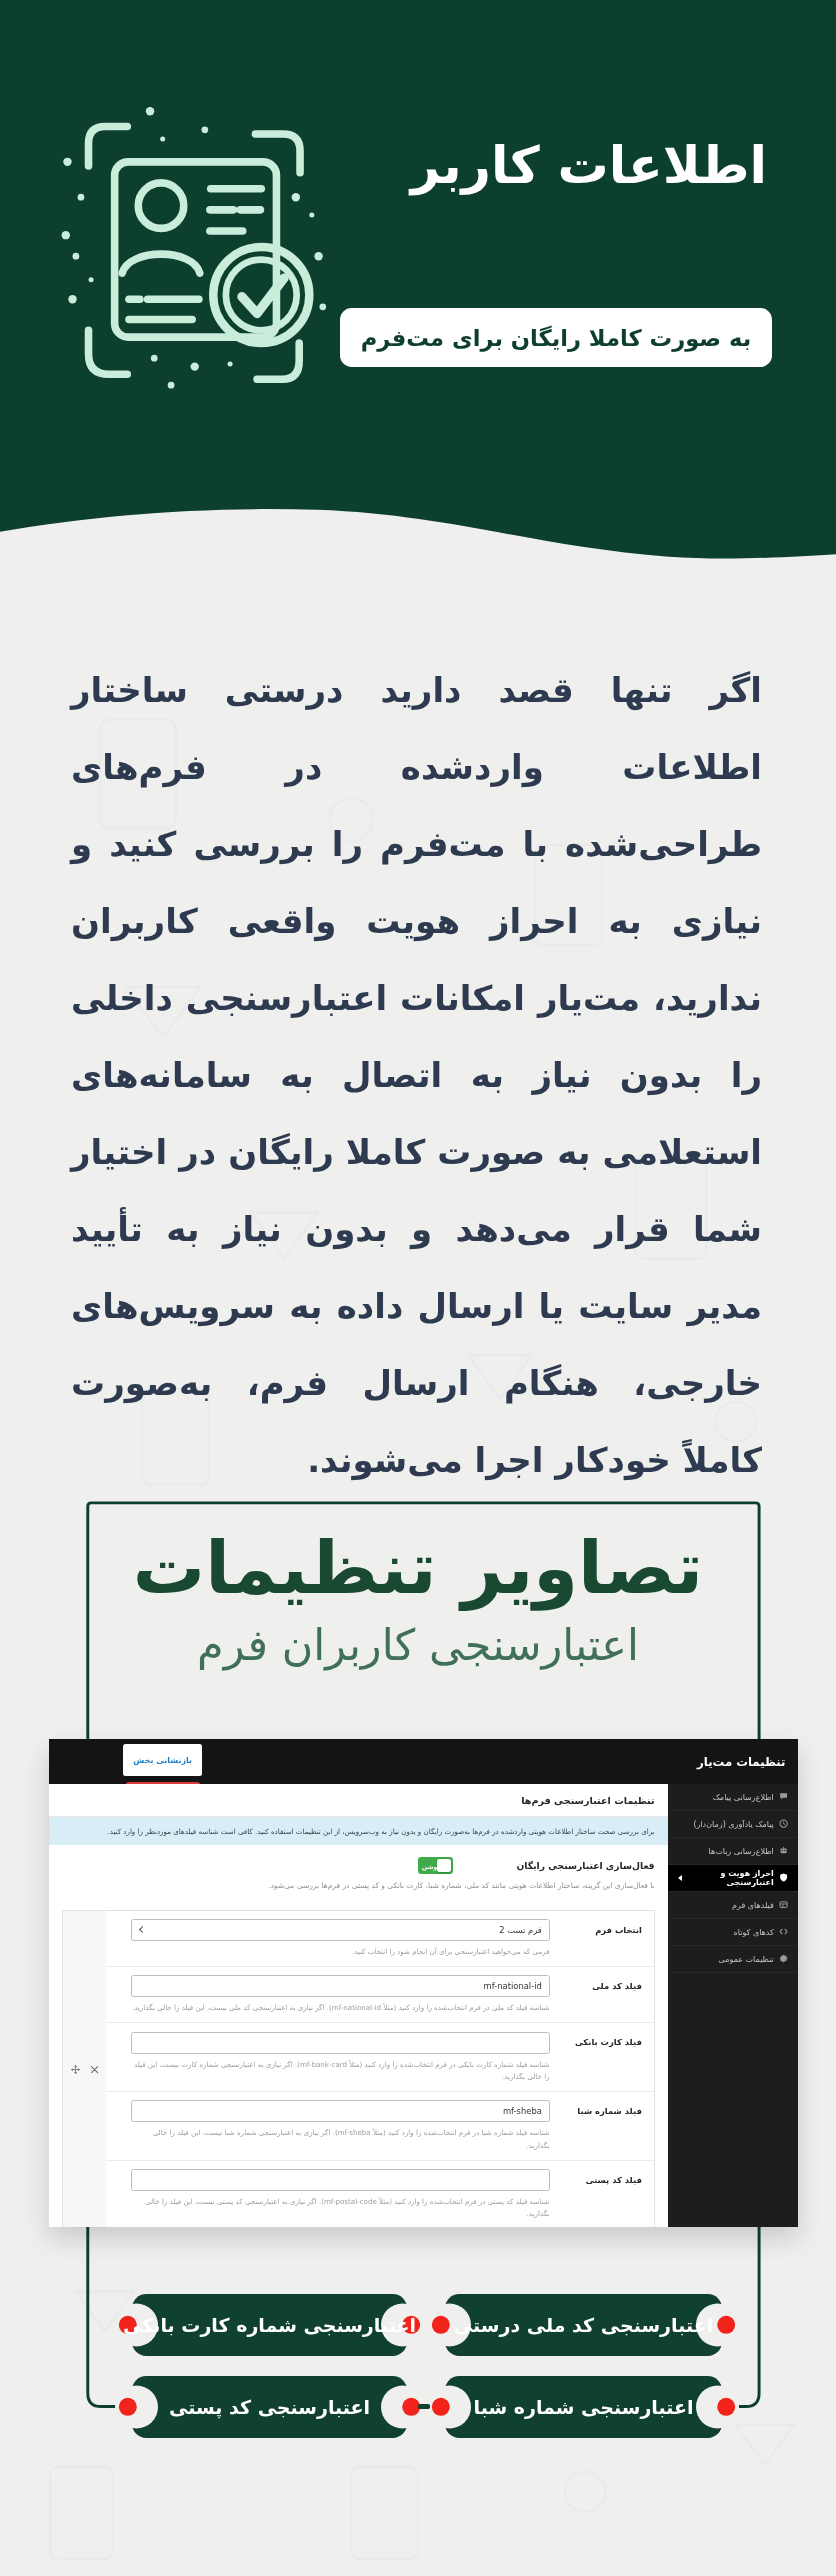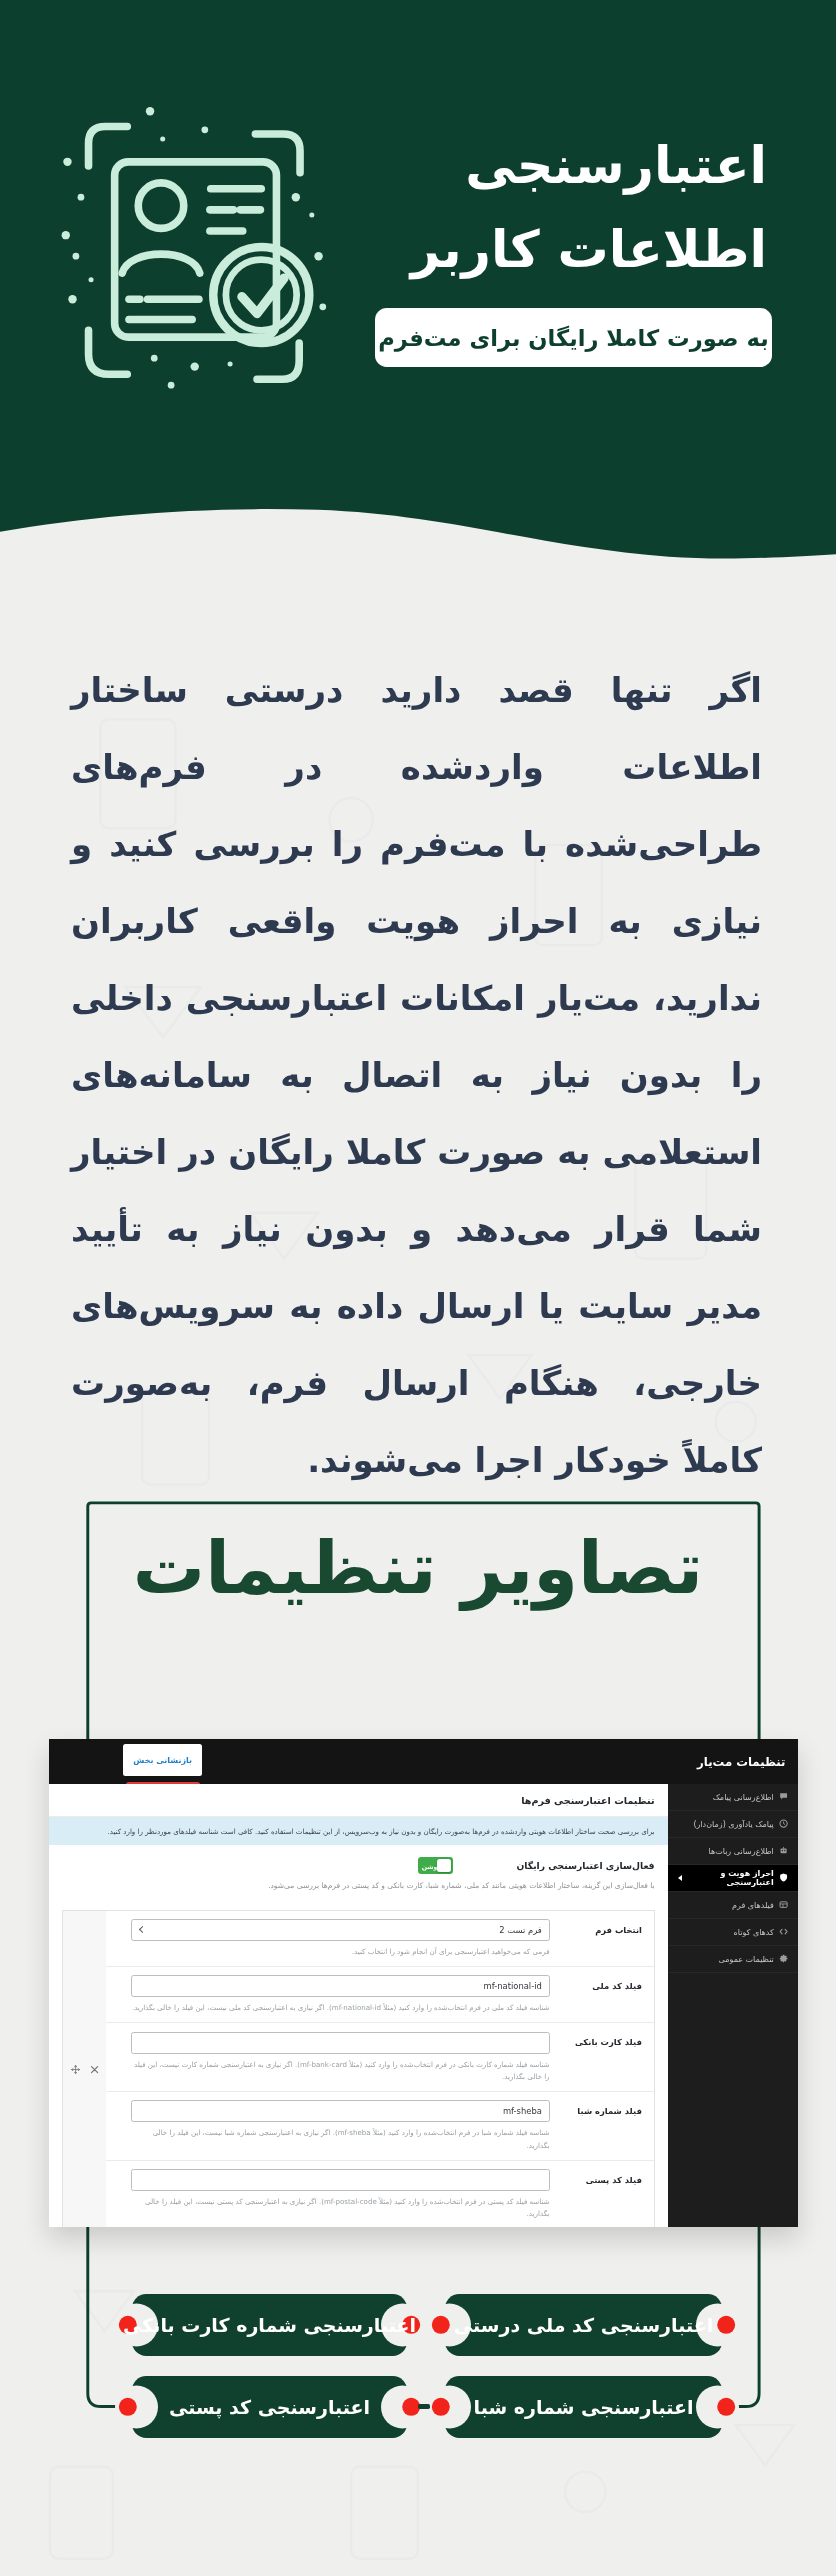--- a/index.html
+++ b/index.html
@@ -11,21 +11,21 @@
   }
   
   .wm{ position:absolute; inset:0; z-index:0; pointer-events:none; opacity:.05; }
   
   .hero{ position:absolute; top:0; left:0; width:836px; height:473px; background:#0d3f2f; z-index:1; }
   .wave{ position:absolute; top:473px; left:0; width:836px; height:134px; z-index:1; display:block; }
   .hero-icon{ position:absolute; left:53px; top:86px; width:291px; height:316px; z-index:2; }
   .hero-titles{ position:absolute; top:124px; right:69px; text-align:right; color:#ffffff; z-index:2; }
   .hero-titles .line{ font-size:51px; font-weight:800; line-height:84px; letter-spacing:-0.8px; }
   .hero-badge{
-    position:absolute; top:308px; right:64px; width:397px; height:59px; z-index:2;
+    position:absolute; top:308px; right:64px; width:432px; height:59px; z-index:2;
     background:#ffffff; border-radius:11.7px; display:flex; align-items:center; justify-content:center;
     font-size:22.6px; font-weight:700; color:#0e3e2e;
   }
   
   .intro{
     position:absolute; top:652px; right:74px; width:691px; z-index:1;
     font-size:34px; font-weight:700; color:#2e3a4f; line-height:77px;
     text-align:justify; text-align-last:right;
   }
   
@@ -161,36 +161,36 @@
         <circle cx="23" cy="253" r="5"></circle>
       <circle cx="320" cy="262" r="4"></circle>
         <circle cx="120" cy="323" r="4"></circle>
         <circle cx="168" cy="333" r="5"></circle>
       <circle cx="210" cy="330" r="3"></circle>
         <circle cx="140" cy="355" r="4"></circle>
     </g>
   </svg>
 
   <div class="hero-titles">
-    <div class="line">اعتبارسنجی</div>
     <div class="line">اطلاعات کاربر</div>
   </div>
 
   <div class="hero-badge">
     <span>به صورت کاملا رایگان برای مت‌فرم</span>
   </div>
 
   <p class="intro">اگر تنها قصد دارید درستی ساختار اطلاعات واردشده در فرم‌های طراحی‌شده با مت‌فرم را بررسی کنید و نیازی به احراز هویت واقعی کاربران ندارید، مت‌یار امکانات اعتبارسنجی داخلی را بدون نیاز به اتصال به سامانه‌های استعلامی به صورت کاملا رایگان در اختیار شما قرار می‌دهد و بدون نیاز به تأیید مدیر سایت یا ارسال داده به سرویس‌های خارجی، هنگام ارسال فرم، به‌صورت کاملاً خودکار اجرا می‌شوند.</p>
 
   <svg class="frame-svg" width="836" height="2576" viewBox="0 0 1000 3080">
     <path d="M147,2878 H121 Q105,2878 105,2862 V1801 Q105,1797 109,1797 H904 Q908,1797 908,1801 V2862 Q908,2878 892,2878 H874" fill="none" stroke="#0d3f2f" stroke-width="3.5"></path>
   </svg>
 
   <div class="section-heading">
     <div class="big">تصاویر تنظیمات</div>
+    <div class="sub">اعتبارسنجی کاربران فرم</div>
   </div>
 
   <div class="admin">
 
     <div class="topbar">
       <div class="tb-title">تنظیمات مت‌یار</div>
       <div class="tb-actions">
         <span class="tb-notice">تغییرات ذخیره‌نشده دارید، تغییرات خود را ذخیره کنید!</span>
         <button class="tb-btn tb-save">ذخیره</button>
         <button class="tb-btn tb-reset-section">بازنشانی بخش</button>

